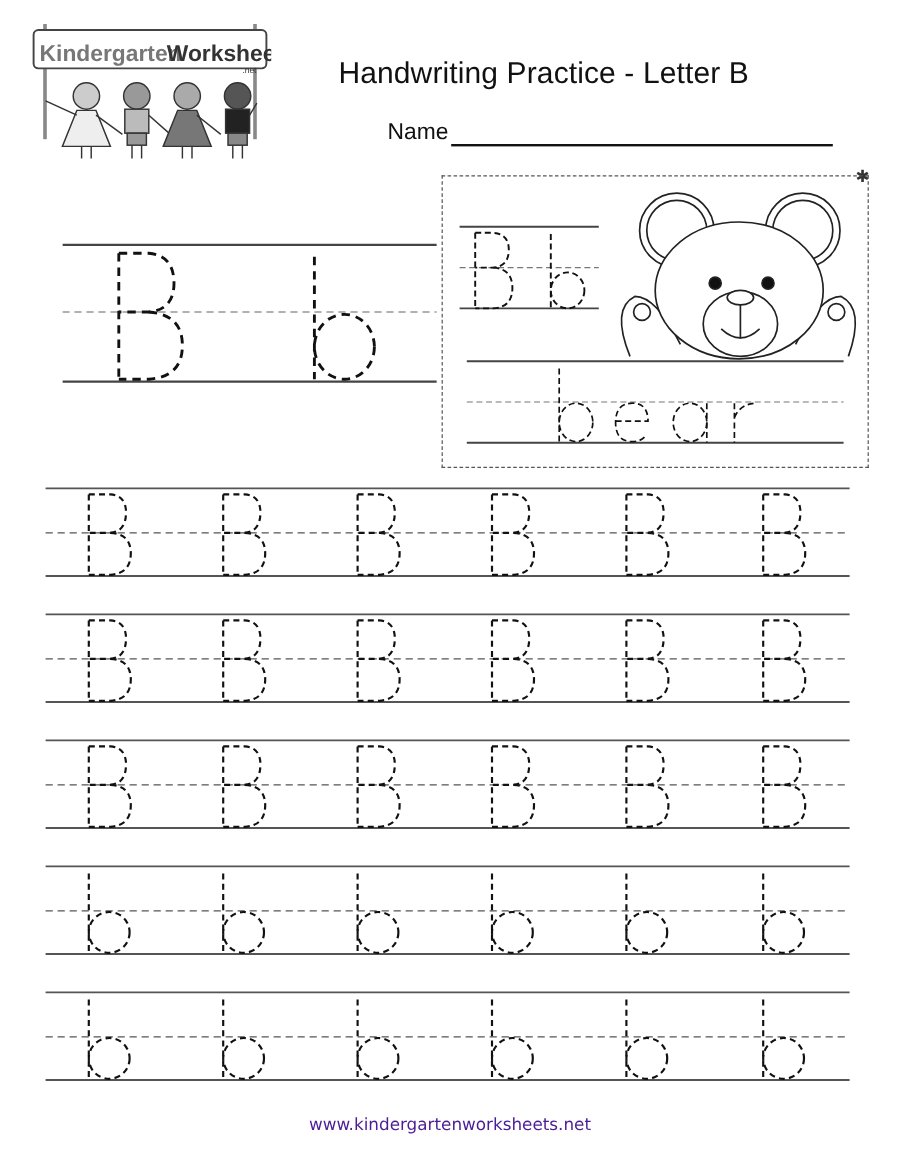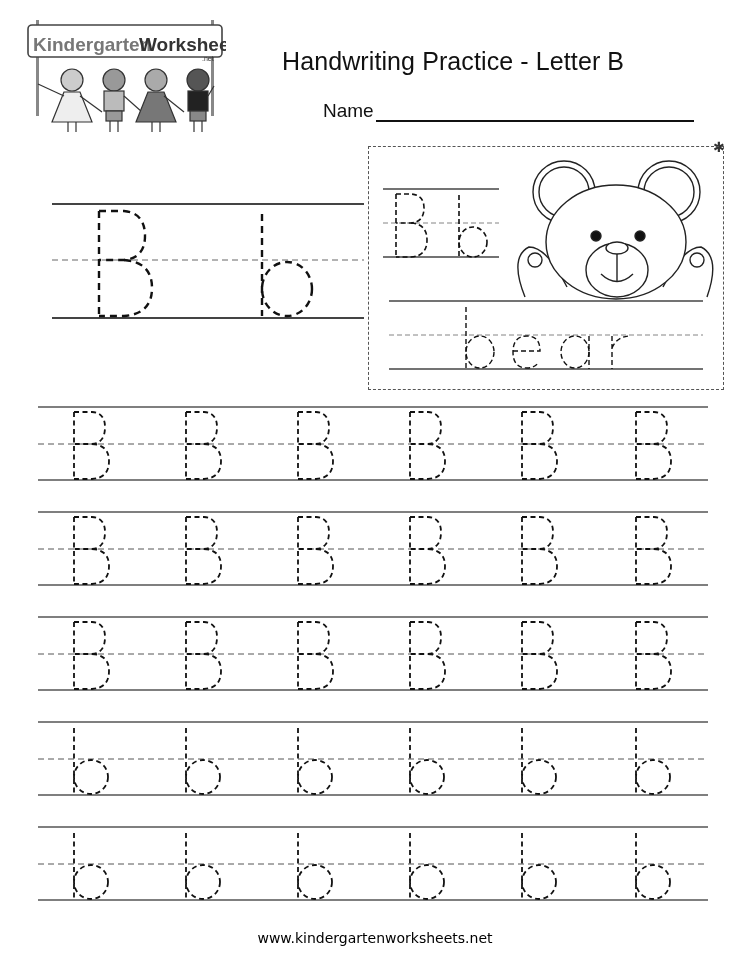--- a/index.html
+++ b/index.html
@@ -6,21 +6,21 @@
   body{width:750px;height:970px;position:relative;overflow:hidden;font-family:"Liberation Sans",sans-serif;color:#111;}
   .abs{position:absolute;}
   .logo{left:24px;top:14px;width:202px;height:124px;}
   .title{left:282px;top:28px;font-size:25px;font-weight:normal;letter-spacing:0.1px;margin-top:19px;}
   .name-row{left:323px;top:100px;font-size:19px;display:flex;align-items:flex-end;text-align:center;}
   .name-line{width:318px;border-bottom:2px solid #111;margin-left:2px;height:18px;}
   .big-guide{left:52px;top:200px;width:312px;height:120px;}
   .bear-card{left:368px;top:146px;width:356px;height:244px;border:1.5px dashed #555;box-sizing:border-box;}
   .scissors{left:713px;top:139px;font-size:14px;color:#333;}
   .rows{left:0;top:0;width:750px;height:970px;}
-  .footer{left:0;width:750px;top:930px;text-align:center;font-family:"DejaVu Sans",sans-serif;font-size:14px;color:#000000;}
+  .footer{left:0;width:750px;top:930px;text-align:center;font-family:"DejaVu Sans",sans-serif;font-size:14px;color:#4c1d95;}
   svg text{font-family:"Liberation Sans",sans-serif;}
 </style>
 </head>
 <body>
 
 <div class="abs logo">
   <svg width="202" height="124" viewBox="0 0 202 124">
 
     <rect x="12" y="6" width="3" height="96" fill="#888"></rect>
     <rect x="187" y="6" width="3" height="96" fill="#888"></rect>

